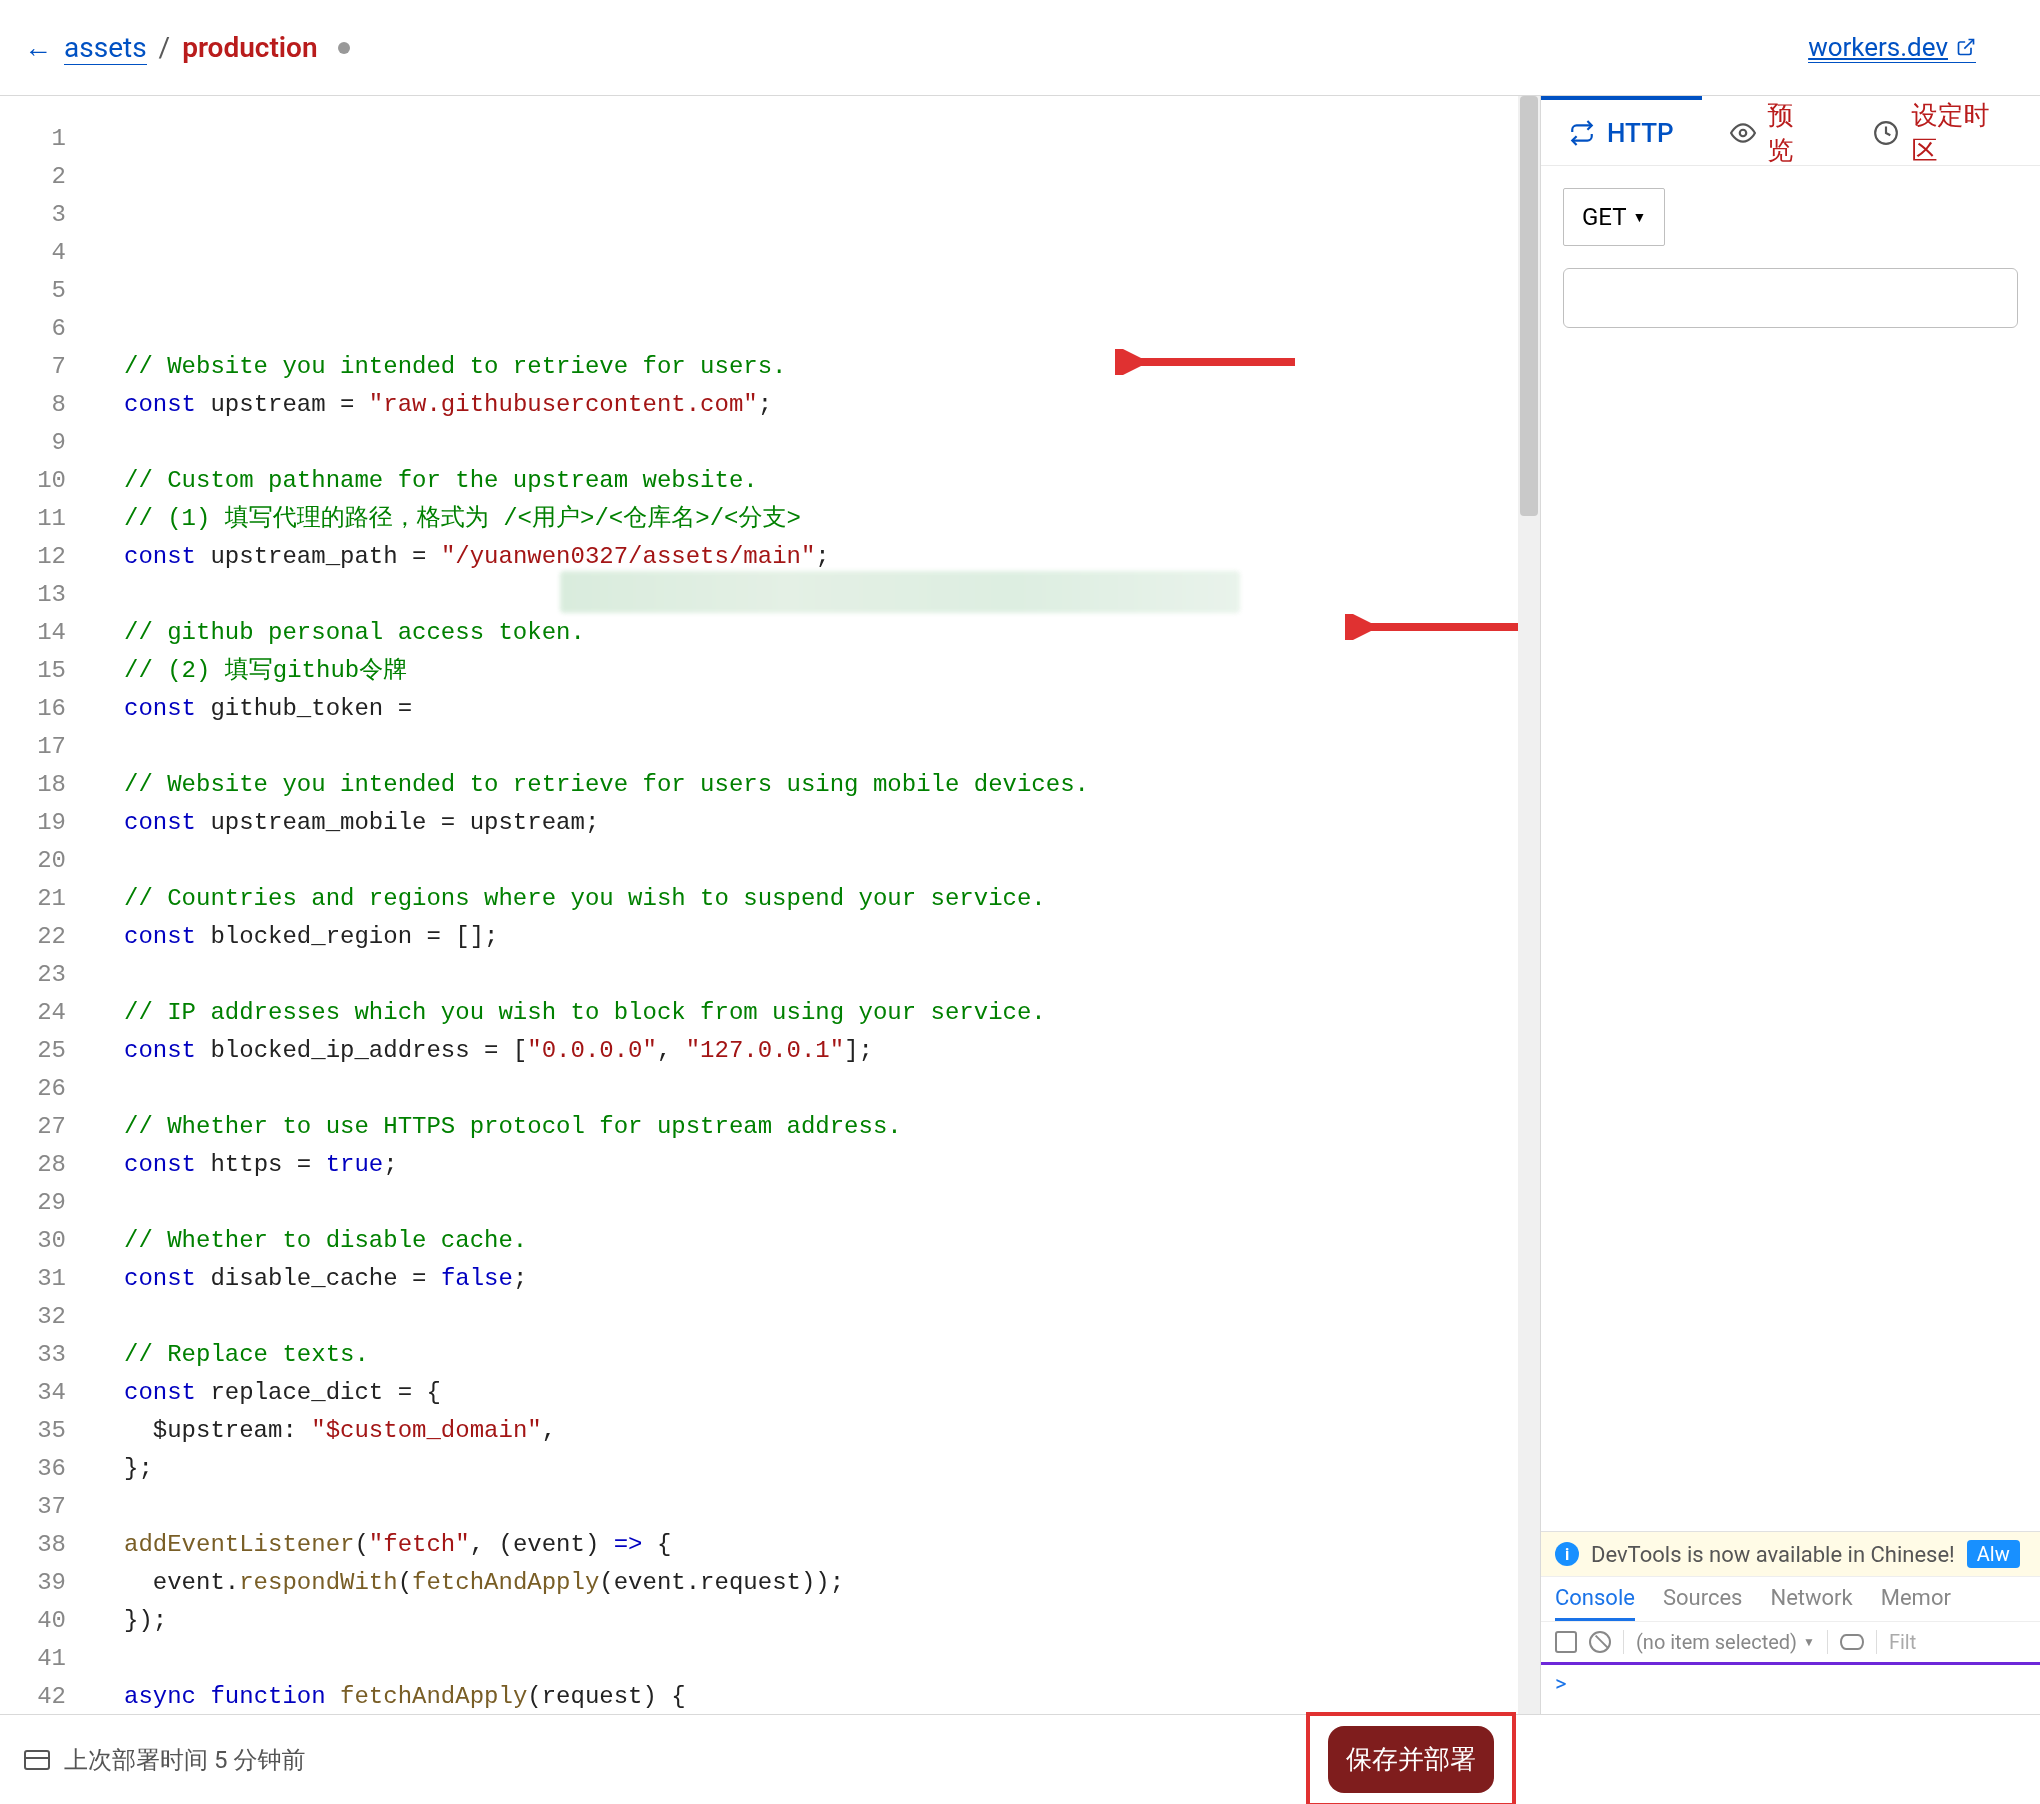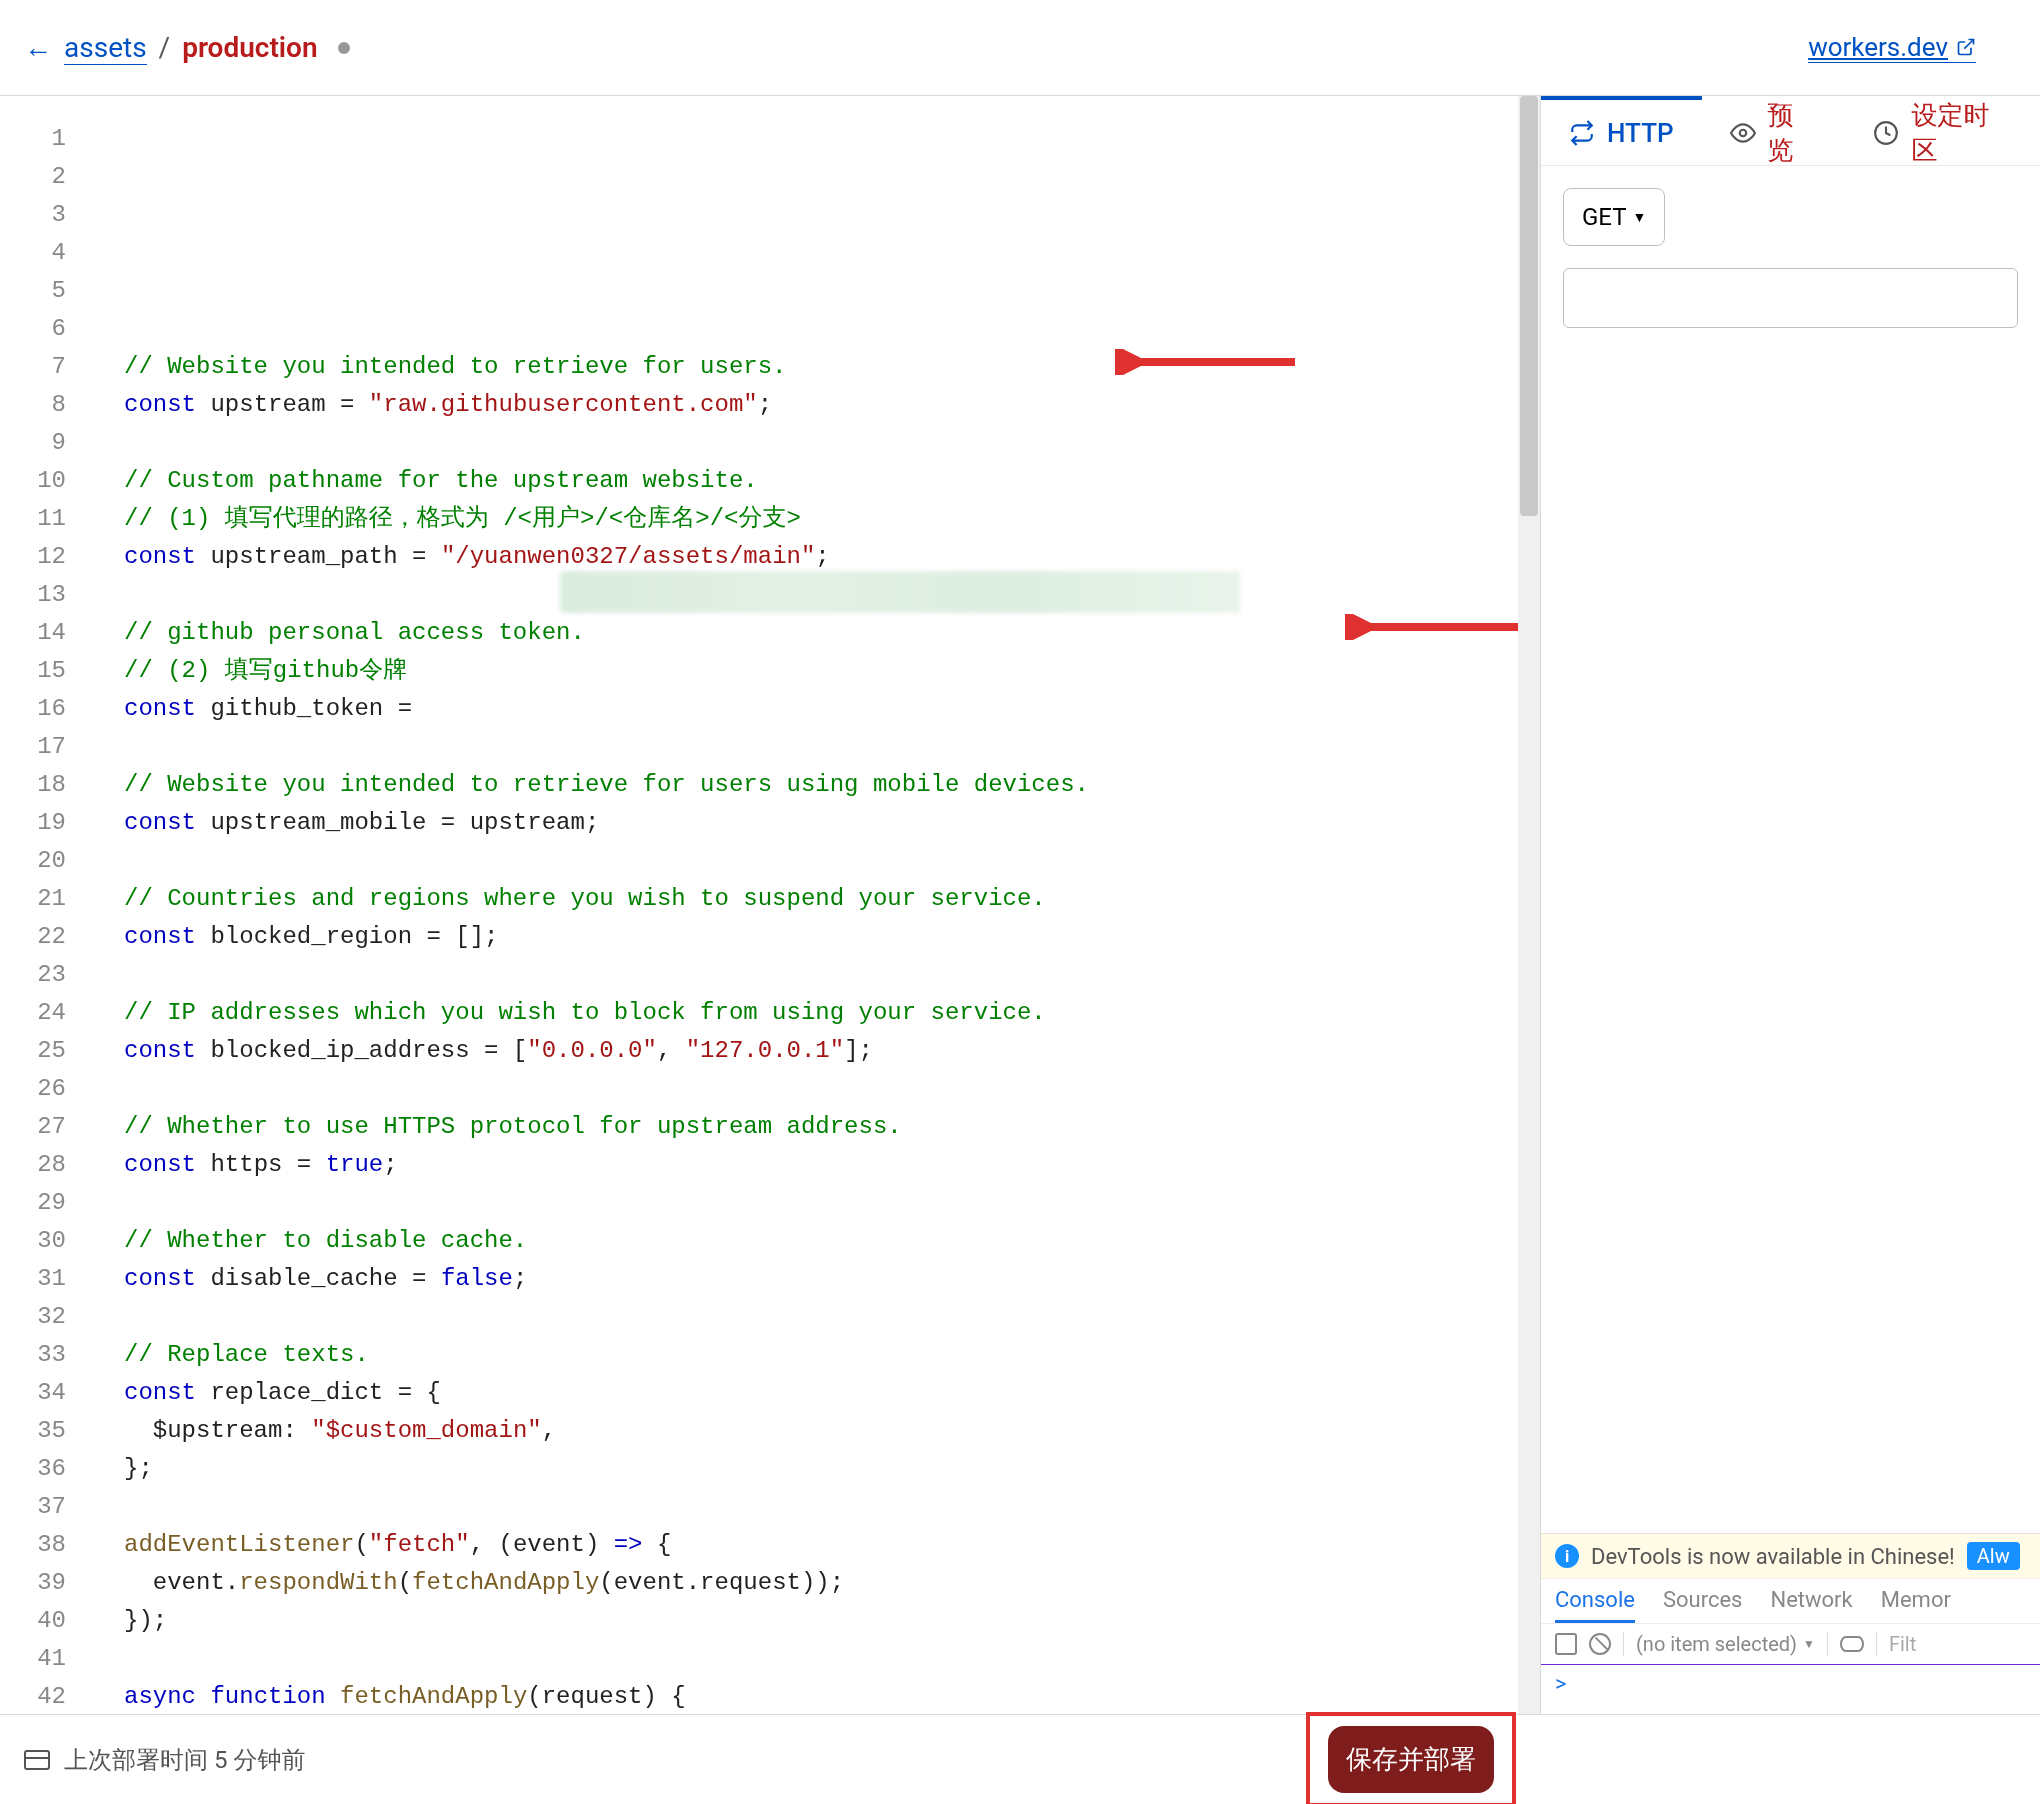--- a/index.html
+++ b/index.html
@@ -76,21 +76,21 @@
   }
   .tab.active {
     border-top: 4px solid #0051c3; color: #0051c3; font-weight: 500;
     background: #fff;
   }
   .tab.active .tab-icon { color: #0051c3; }
   .tab-icon { width: 26px; height: 26px; display: inline-flex; color: #555; }
 
   .req-row { display: flex; gap: 18px; padding: 22px 22px; align-items: center; }
   .method-btn {
-    border: 1px solid #bfbfbf; border-radius: 8px; height: 58px; padding: 0 18px;
+    border: 1px solid #bfbfbf; border-radius: 2px; height: 58px; padding: 0 18px;
     display: flex; align-items: center; gap: 6px; font-size: 24px; background: #fff; cursor: pointer;
   }
   .caret-down { font-size: 14px; }
   .url-input {
     flex: 1; height: 58px; border: 1px solid #bfbfbf; border-radius: 6px;
     padding: 0 18px; font-size: 24px; color: #222; overflow: hidden; white-space: nowrap;
     display: flex; align-items: center;
   }
 
   .section-label { padding: 0 22px 12px; font-size: 24px; font-weight: 600; color: #222; }
@@ -106,21 +106,21 @@
     display: flex; align-items: center; gap: 12px; padding: 8px 14px;
     background: #fffbe6; border-bottom: 1px solid #eee;
   }
   .dt-banner .info { width: 24px; height: 24px; border-radius: 50%; background: #1890ff; color: #fff; display: inline-flex; align-items: center; justify-content: center; font-size: 16px; font-weight: 700; }
   .dt-banner .pill { background: #1890ff; color: #fff; padding: 2px 10px; border-radius: 4px; font-size: 20px; }
   .dt-tabs { display: flex; gap: 28px; padding: 8px 14px 0; border-bottom: 1px solid #eee; }
   .dt-tab { padding-bottom: 8px; color: #888; font-size: 22px; }
   .dt-tab.active { color: #1a73e8; border-bottom: 3px solid #1a73e8; }
   .dt-toolbar {
     display: flex; align-items: center; gap: 12px; padding: 8px 14px;
-    border-bottom: 1px solid #6d28d9; color: #888;
+    border-bottom: 3px solid #6d28d9; color: #888;
   }
   .dt-toolbar .sq { width: 22px; height: 22px; border: 2px solid #888; border-radius: 3px; }
   .dt-toolbar .no { width: 22px; height: 22px; border: 2px solid #888; border-radius: 50%; position: relative; }
   .dt-toolbar .no::after { content: ""; position: absolute; left: 2px; top: 8px; width: 18px; height: 2px; background: #888; transform: rotate(45deg); }
   .dt-toolbar .sep2 { width: 1px; height: 24px; background: #ddd; }
   .dt-toolbar .dd { display: flex; align-items: center; gap: 6px; font-size: 20px; }
   .dt-toolbar .eye { width: 24px; height: 16px; border: 2px solid #888; border-radius: 50%/100%; }
   .dt-toolbar .filt { font-size: 20px; color: #aaa; }
   .dt-console { padding: 6px 14px 18px; color: #1a73e8; font-size: 22px; }
 

